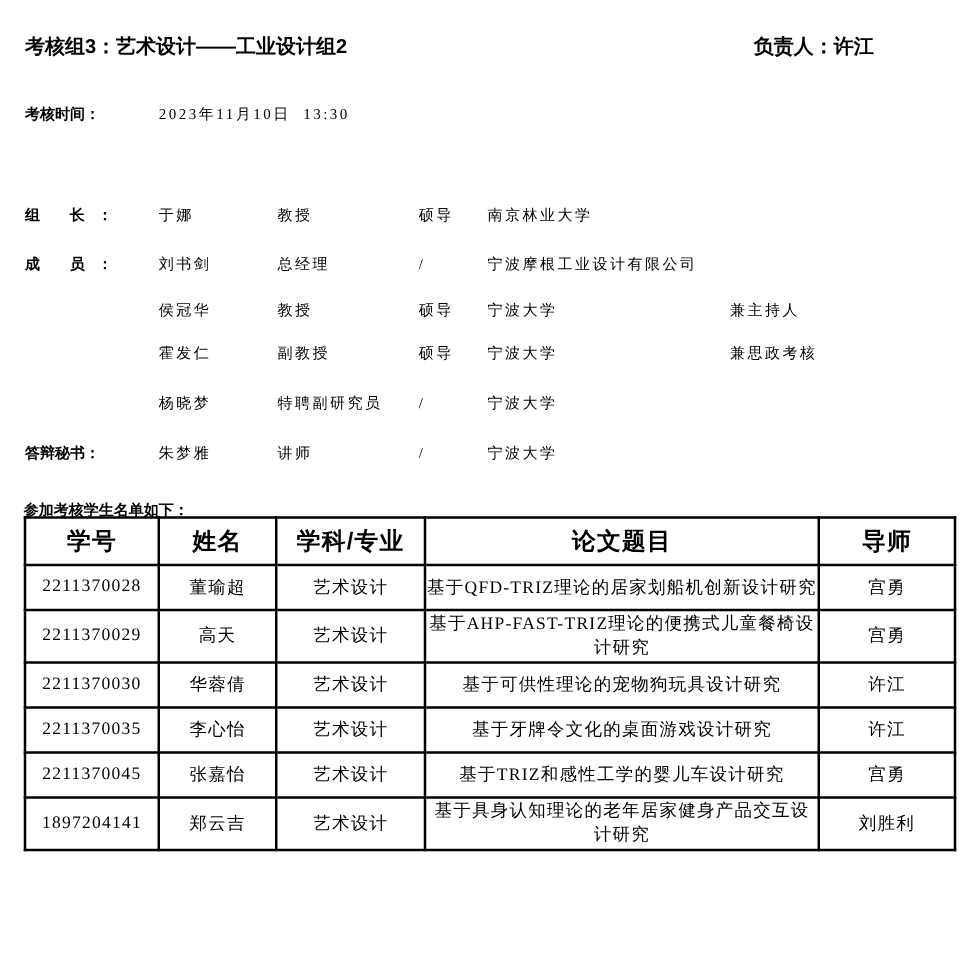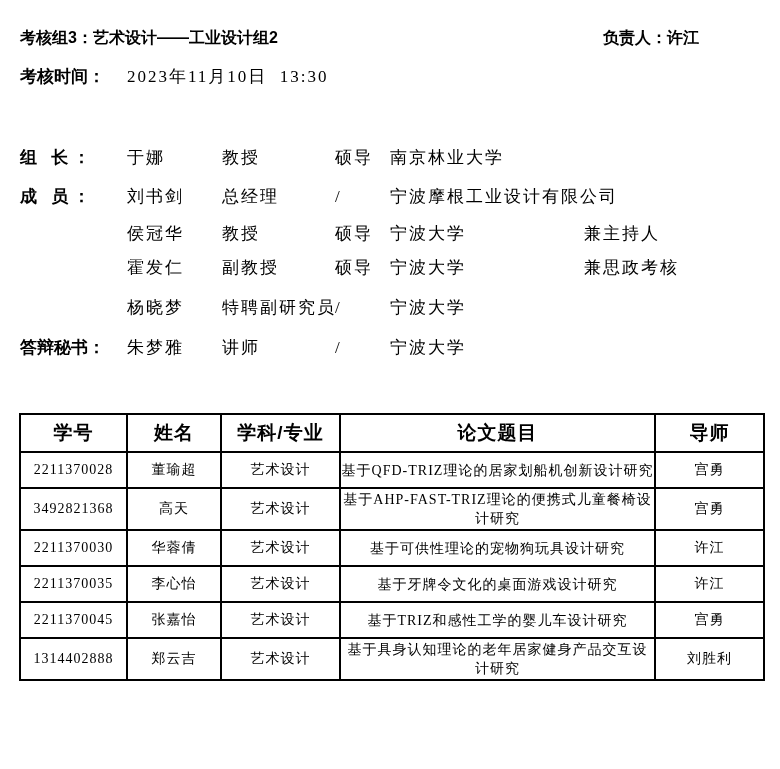--- a/index.html
+++ b/index.html
@@ -2,21 +2,21 @@
 <html><head>
 <meta charset="utf-8">
 <style>
   html,body{margin:0;padding:0;background:#fff;}
   .page{
     position:relative;width:780px;height:769px;background:#ffffff;color:#000000;
     font-family:"Liberation Sans","DejaVu Sans",sans-serif;overflow:hidden;
   }
   .abs{position:absolute;}
   .bold{font-weight:bold;}
-  .t15{font-size:17px;line-height:20px;}
+  .t15{font-size:12px;line-height:20px;margin-top:14px;}
   .t16{font-size:16px;line-height:20px;}
   .serif{font-family:"Liberation Serif","DejaVu Serif",serif;}
   .pre{white-space:pre;}
   .cjk{letter-spacing:2px;}
   
   .doc-title{top:28px;left:20px;}
   .leader{top:28px;left:603px;}
   .info-row{left:0;width:780px;height:20px;}
   .lbl{position:absolute;left:20px;}
   .jlbl{position:absolute;left:20px;width:70px;text-align:justify;text-align-last:justify;}
@@ -106,20 +106,21 @@
 
   <div class="abs info-row t15" style="top:338px">
     <span class="lbl bold">答辩秘书：</span>
     <span class="c-name serif cjk">朱梦雅</span>
     <span class="c-title serif cjk">讲师</span>
     <span class="c-qual serif cjk">/</span>
     <span class="c-org serif cjk">宁波大学</span>
     <span class="c-note serif cjk"></span>
   </div>
 
+  <div class="abs bold t15 intro">参加考核学生名单如下：</div>
 
   <table class="students">
     <colgroup>
       <col class="col-id">
         <col class="col-name">
         <col class="col-major">
         <col class="col-thesis">
         <col class="col-advisor">
     </colgroup>
     <tbody>
@@ -131,21 +132,21 @@
       <th>导师</th>
     </tr>
     <tr class="h1">
       <td>2211370028</td>
       <td>董瑜超</td>
       <td>艺术设计</td>
       <td class="thesis">基于QFD-TRIZ理论的居家划船机创新设计研究</td>
       <td>宫勇</td>
     </tr>
     <tr class="h2">
-      <td>3492821368</td>
+      <td>2211370029</td>
       <td>高天</td>
       <td>艺术设计</td>
       <td class="thesis">基于AHP-FAST-TRIZ理论的便携式儿童餐椅设计研究</td>
       <td>宫勇</td>
     </tr>
     <tr class="h1">
       <td>2211370030</td>
       <td>华蓉倩</td>
       <td>艺术设计</td>
       <td class="thesis">基于可供性理论的宠物狗玩具设计研究</td>
@@ -159,21 +160,21 @@
       <td>许江</td>
     </tr>
     <tr class="h1">
       <td>2211370045</td>
       <td>张嘉怡</td>
       <td>艺术设计</td>
       <td class="thesis">基于TRIZ和感性工学的婴儿车设计研究</td>
       <td>宫勇</td>
     </tr>
     <tr class="h2">
-      <td>1314402888</td>
+      <td>1897204141</td>
       <td>郑云吉</td>
       <td>艺术设计</td>
       <td class="thesis">基于具身认知理论的老年居家健身产品交互设计研究</td>
       <td>刘胜利</td>
     </tr>
   </tbody>
     </table>
 
 </div>
 

